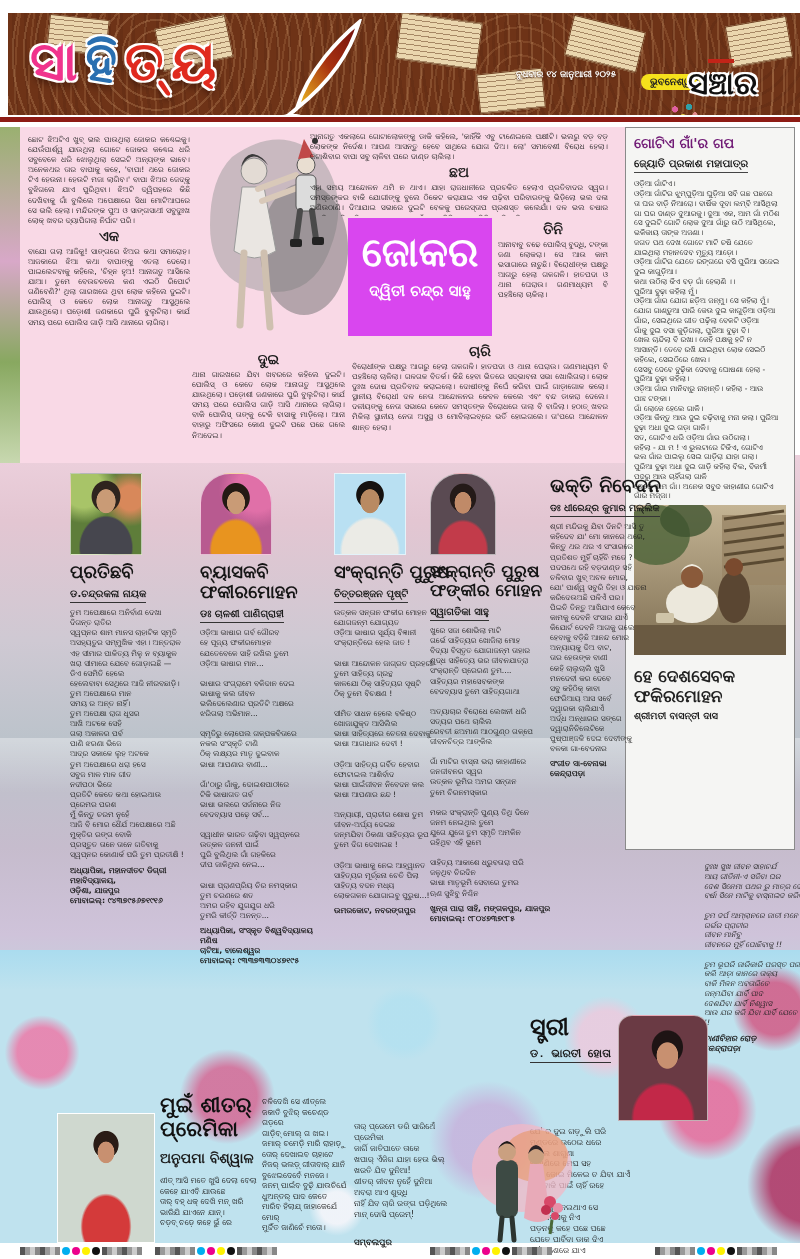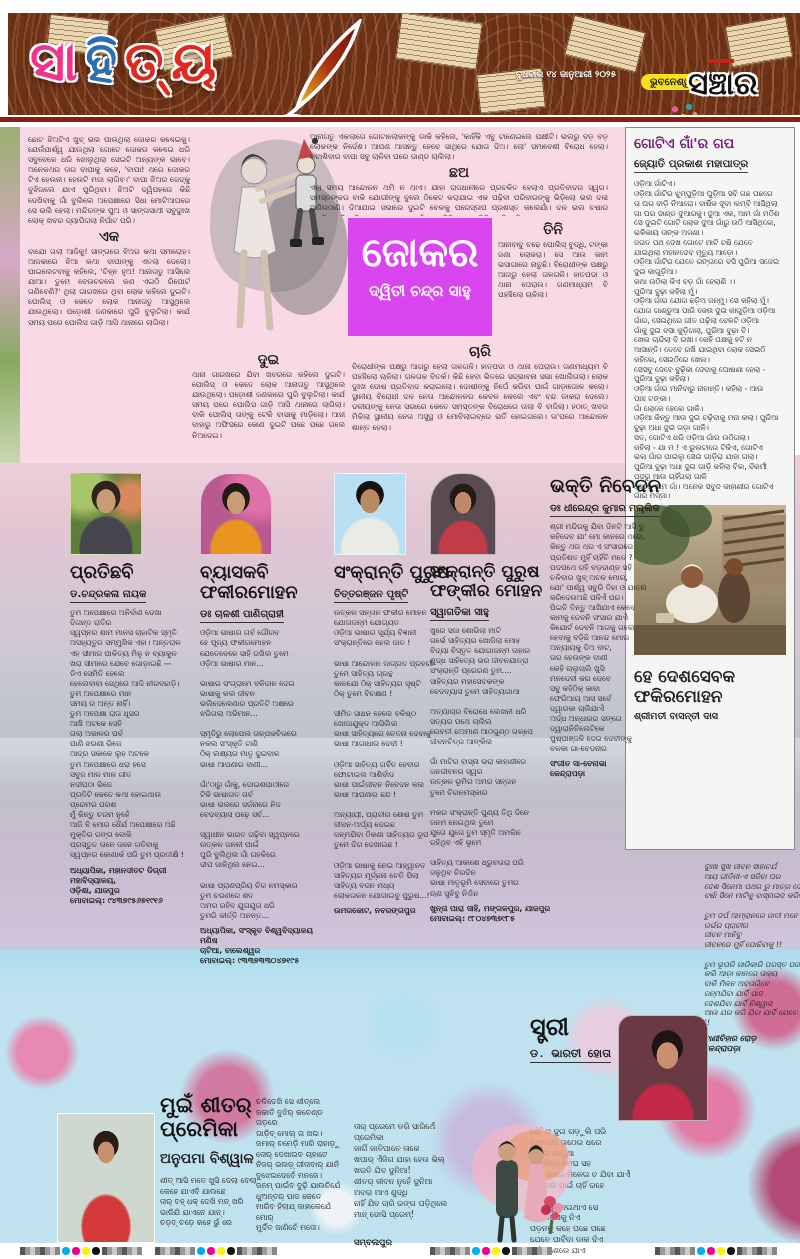--- a/index.html
+++ b/index.html
@@ -133,21 +133,21 @@
     border-bottom:1px solid #333;padding-bottom:2px;}
   .stri-body{font-size:8px;line-height:1.35;white-space:pre-line;margin-top:4px;}
 
   
   .muin-photo{left:57px;top:1113px;width:54px;height:128px;z-index:1;border:1px solid #fff;}
   .muin-title{left:118px;top:1094px;width:105px;font-size:21px;font-weight:800;line-height:1.12;
     color:#111;z-index:1;white-space:pre-line;}
   .muin-byline{left:118px;top:1150px;font-size:14px;font-weight:800;z-index:1;}
   .muin-b1{left:118px;top:1176px;width:98px;font-size:7.8px;line-height:1.35;
     white-space:pre-line;z-index:1;}
-  .muin-b2{left:214px;top:1097px;width:90px;font-size:7.8px;line-height:1.35;
+  .muin-b2{left:220px;top:1097px;width:90px;font-size:7.8px;line-height:1.35;
     white-space:pre-line;z-index:1;}
 
   .center-poem{left:312px;top:1110px;width:135px;font-size:8px;line-height:1.38;
     white-space:pre-line;z-index:1;}
   .cp-sign{font-weight:800;margin-top:6px;font-size:8.5px;}
   .couple{left:428px;top:1116px;z-index:1;}
 
   
   .regrow{left:0;top:1246px;width:800px;height:10px;z-index:2;}
   .reggroup{position:absolute;top:0;height:9px;display:flex;align-items:center;gap:2px;}

